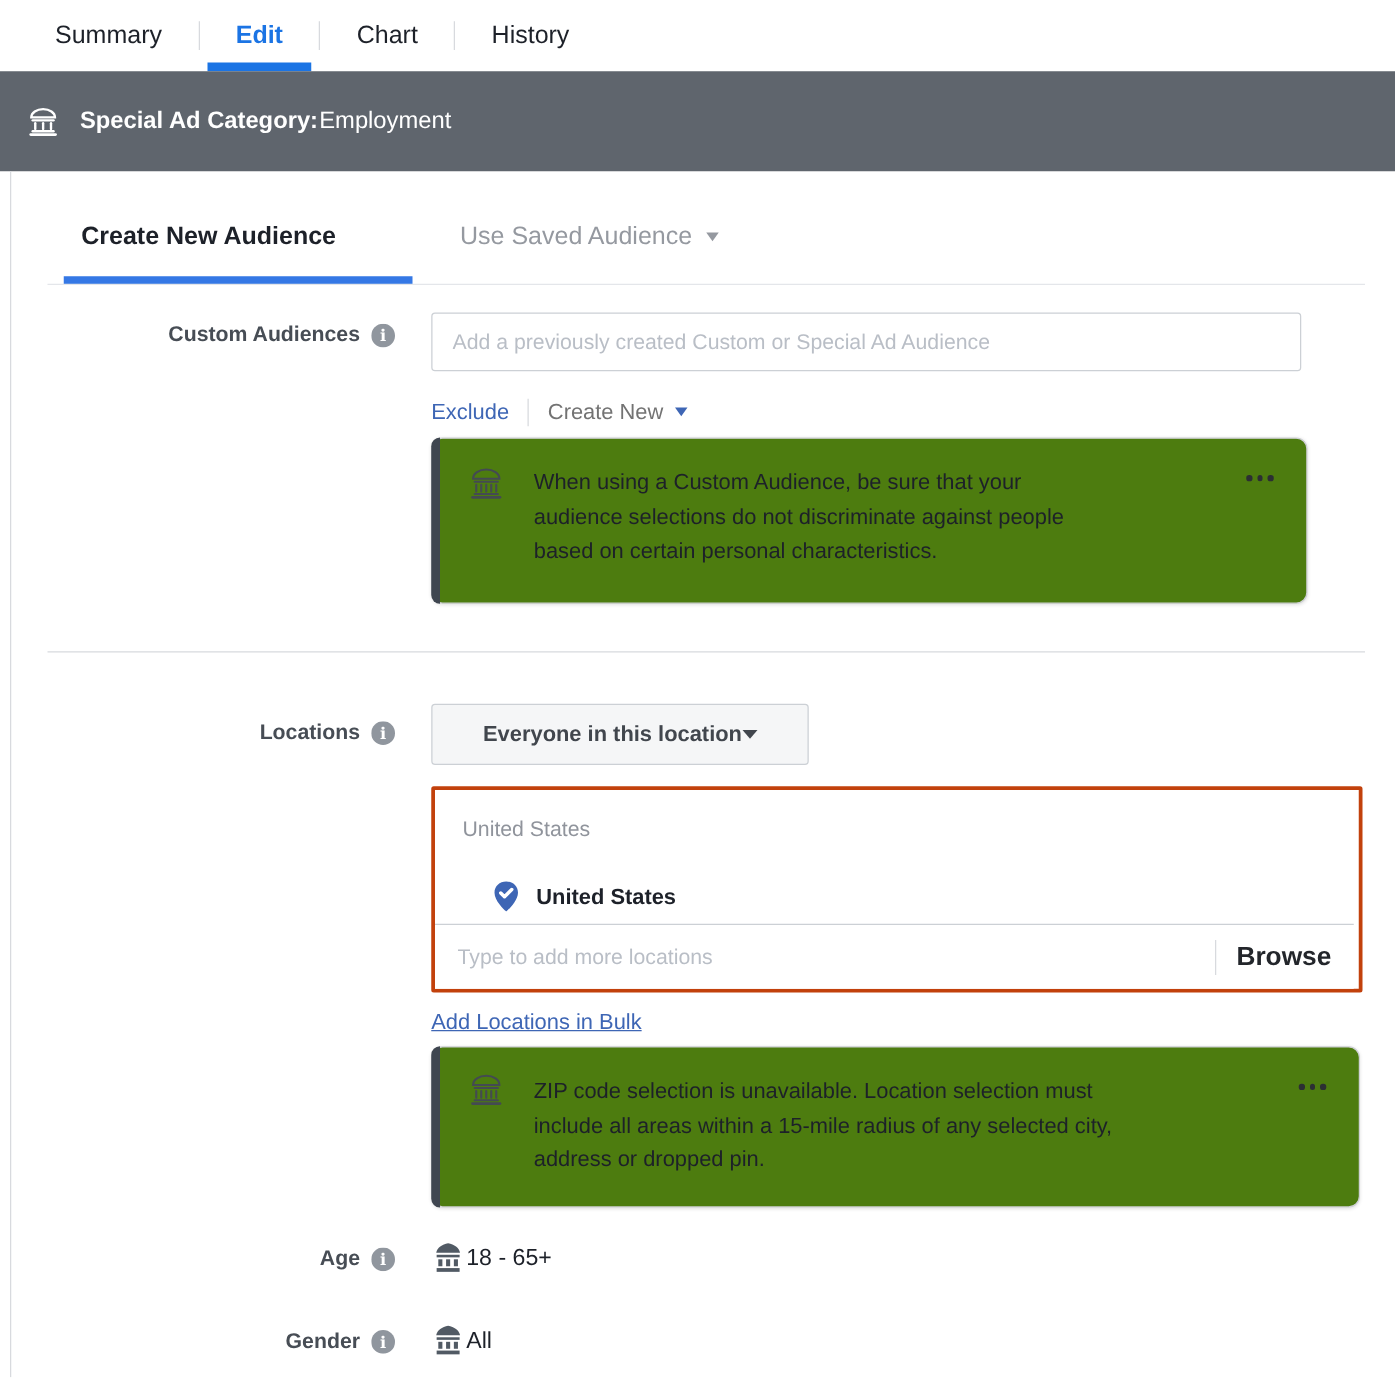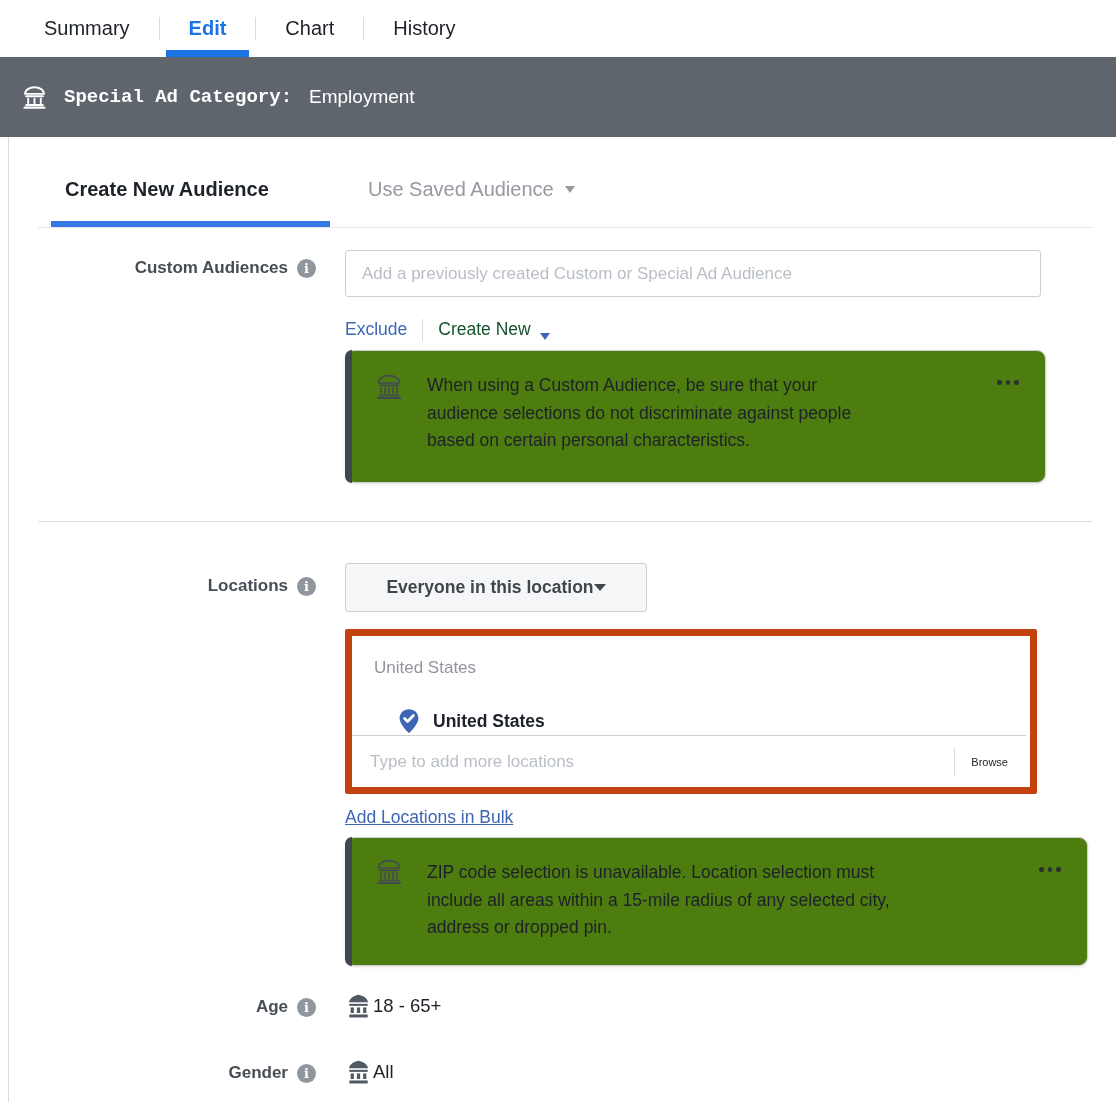--- a/index.html
+++ b/index.html
@@ -9,21 +9,21 @@
   
   .tabbar { position:absolute; top:0; left:0; width:100%; height:57px; display:flex; align-items:center; padding-left:44px; box-sizing:border-box; gap:29px; background:#fff; }
   .tab { position:relative; height:100%; display:flex; align-items:center; font-size:20px; color:#1d2129; cursor:pointer; }
   .tab.active { color:#1b74e4; font-weight:bold; }
   .tab.active::after { content:""; position:absolute; left:-23px; right:-23px; bottom:0; height:7px; background:#1b74e4; }
   .tabsep { width:1px; height:23px; background:#d8dade; }
 
   
   .banner { position:absolute; top:57px; left:0; width:100%; height:80px; background:#5f656d; display:flex; align-items:center; padding-left:21px; box-sizing:border-box; color:#fff; font-size:19px; }
   .banner .bank-w { margin-right:16px; display:flex; }
-  .banner .blabel { font-weight:bold; margin-right:17px;font-family:Liberation Mono, monospace; }
+  .banner .blabel { font-weight:bold; margin-right:1px; }
 
   .left-rail { position:absolute; left:8px; top:137px; height:965px; width:1px; background:#d8dade; }
 
   
   .cna { position:absolute; left:65px; top:178px; font-size:20px; font-weight:bold; color:#1d2129; cursor:pointer; }
   .usa { position:absolute; left:368px; top:178px; font-size:20px; color:#9599a0; display:flex; align-items:center; gap:11px; cursor:pointer;text-align:center; }
   .blue-bar { position:absolute; left:51px; top:221px; width:279px; height:7px; background:#3578e5; }
   .hairline { position:absolute; left:38px; top:227px; width:1054px; height:1px; background:#e4e6ea; }
   .divider  { position:absolute; left:38px; top:521px; width:1054px; height:1px; background:#d8dade; }
 
@@ -32,44 +32,44 @@
   #label-custom { top:258px; }
   #label-locations { top:576px; }
   #label-age { top:997px; }
   #label-gender { top:1063px; }
 
   
   .input1 { position:absolute; left:345px; top:250px; width:696px; height:47px; box-sizing:border-box; border:1px solid #ccd0d5; border-radius:3px; padding:0 16px; font-size:17px; font-family:inherit; color:#1d2129; outline:none; }
   input::placeholder { color:#b9bec6; opacity:1; }
   .links-row { position:absolute; left:345px; top:317px; height:25px; display:flex; align-items:center; gap:15px; font-size:17.5px; }
   .link { color:#3e66b5; cursor:pointer; }
-  .createnew { display:flex; align-items:flex-end; gap:9px; color:#14532d; cursor:pointer; }
+  .createnew { display:flex; align-items:center; gap:9px; color:#737373; cursor:pointer; }
   .vsep { width:1px; height:22px; background:#d8dade; }
 
   
   .notice { position:absolute; left:345px; background:#4d7c0f; border:1px solid #ced0d4; border-radius:9px; box-shadow:0 1px 3px rgba(0,0,0,0.12); box-sizing:border-box; }
   #notice1 { top:350px; width:701px; height:133px; }
   #notice2 { top:837px; width:743px; height:129px; }
   .notice::before { content:""; position:absolute; left:-1px; top:-1px; bottom:-1px; width:7px; background:#3f4650; border-radius:9px 0 0 9px; }
   .notice .bank { position:absolute; left:28px; top:21px; }
   #notice2 .bank { top:19px; }
   .notice .txt { position:absolute; left:81px; top:21px; font-size:17.5px; line-height:27.5px; color:#1d2129; }
   .notice .txt span { display:block; white-space:nowrap; }
   .dots { position:absolute; right:26px; top:29px; display:flex; gap:4px; cursor:pointer; }
   .dots i { width:4.6px; height:4.6px; border-radius:50%; background:#2c2f33; display:block; }
 
   
   .scope-btn { position:absolute; left:345px; top:563px; width:302px; height:49px; box-sizing:border-box; background:#f5f6f7; border:1px solid #ccd0d5; border-radius:3px; display:flex; align-items:center; justify-content:center; font-size:17.5px; font-weight:bold; color:#41464d; cursor:pointer; }
-  .locbox { position:absolute; left:345px; top:629px; width:692px; height:165px; box-sizing:border-box; border:7px solid #c2410c; border-radius:2px; background:#fff; }
+  .locbox { position:absolute; left:345px; top:629px; width:745px; height:165px; box-sizing:border-box; border:3px solid #c2410c; border-radius:2px; background:#fff; }
   .loc-group { position:absolute; left:22px; top:22px; font-size:17px; color:#90949c; }
   .loc-row { position:absolute; left:46px; top:72px; display:flex; align-items:center; gap:13px; font-size:17.5px; font-weight:bold; color:#1d2129; }
   .loc-search { position:absolute; left:0; right:4px; bottom:0; height:52px; border-top:1px solid #ccd0d5; display:flex; align-items:center; box-sizing:border-box; padding:0 18px 0 16px; background:#fff; }
   .loc-search input { flex:1; border:none; outline:none; font-size:17px; font-family:inherit; color:#1d2129; background:transparent; }
   .loc-search .vsep { height:28px; margin:0 16px 0 8px; }
-  .browse { font-size:11px; font-weight:normal; color:#23262b; cursor:pointer;text-align:center; }
+  .browse { font-size:21px; font-weight:bold; color:#23262b; cursor:pointer;text-align:center; }
   .bulk { position:absolute; left:345px; top:807px; font-size:17.5px; color:#3e66b5; text-decoration:underline; cursor:pointer; }
 
   
   .demo-row { position:absolute; left:344px; display:flex; align-items:center; font-size:18.5px; color:#1d2129; }
   #age-row { top:991px; }
   #gender-row { top:1057px; }
 
   
   .tri { width:0; height:0; border-left:6px solid transparent; border-right:6px solid transparent; border-top:7.5px solid currentColor; }
   .tri.sm { border-left-width:5.5px; border-right-width:5.5px; border-top-width:7px; }

